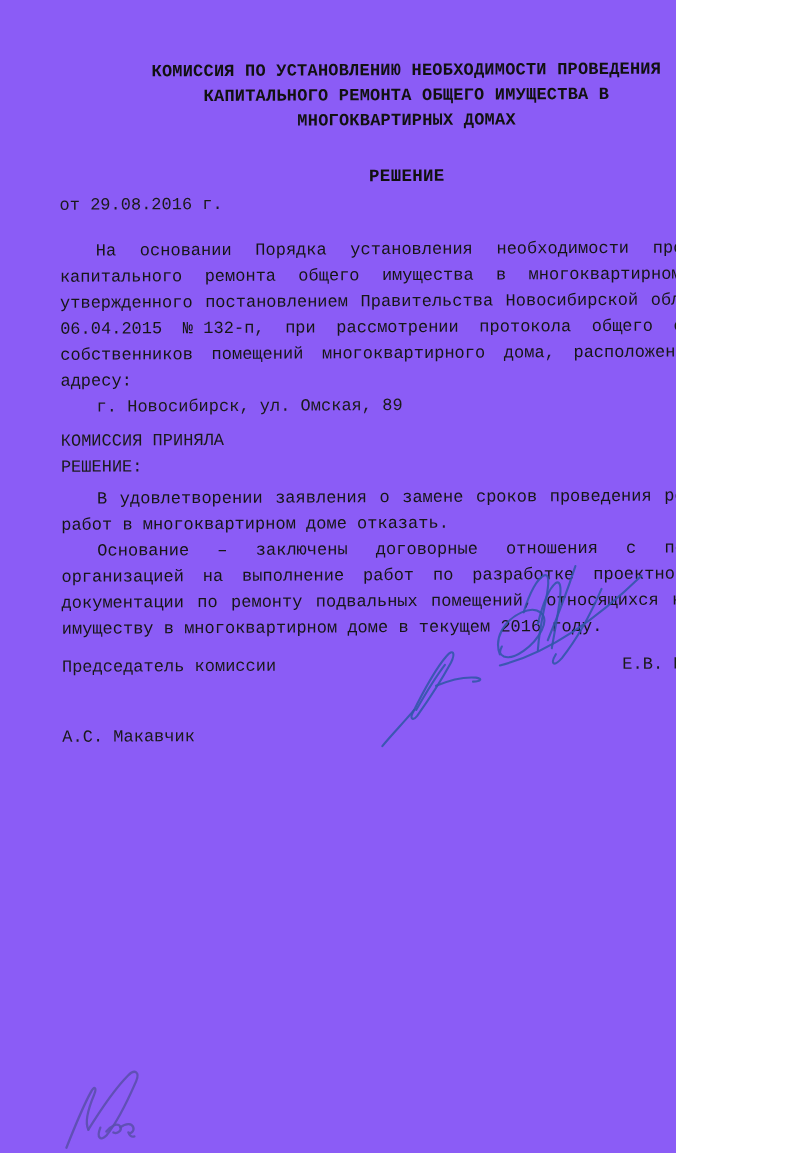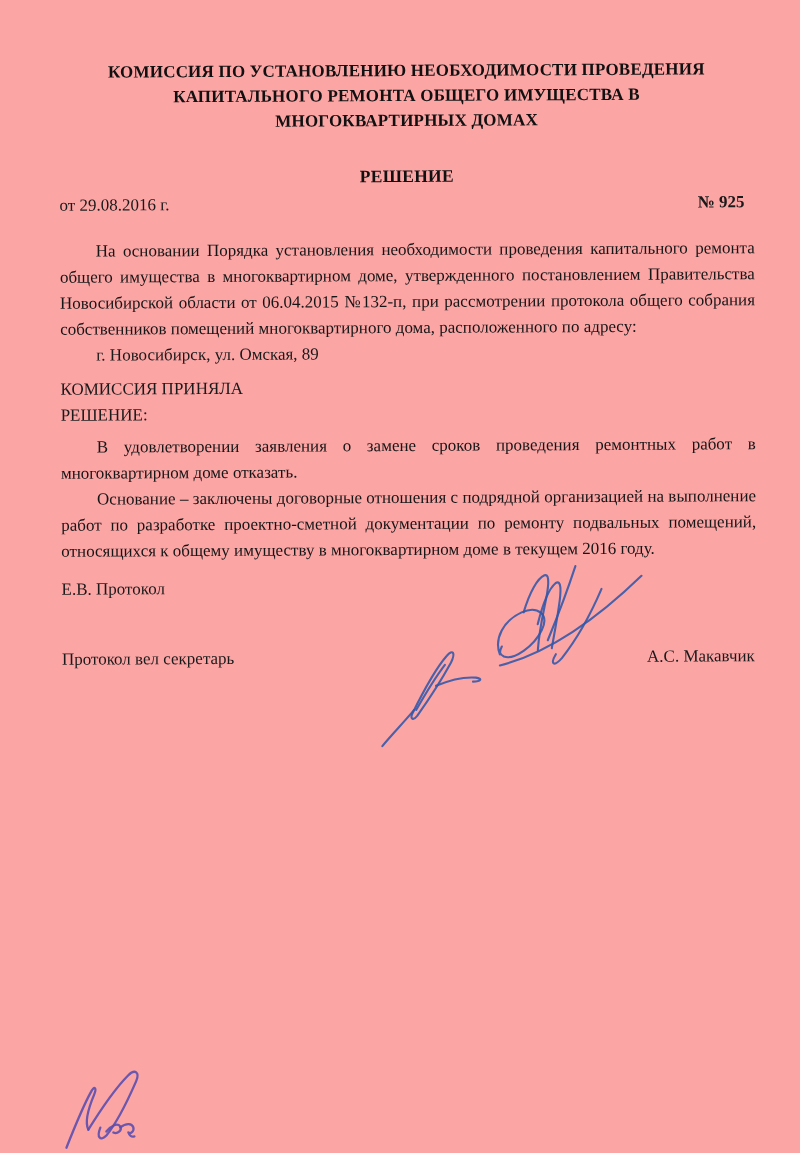--- a/index.html
+++ b/index.html
@@ -2,25 +2,25 @@
 <html lang="ru"><head>
 <meta charset="utf-8">
 <style>
   html, body {
     margin: 0;
     padding: 0;
     background: #ffffff;
   }
   .page {
     position: relative;
-    width: 800px;
+    width: 676px;
     height: 1153px;
-    background: #fca5a5;
+    background: #8b5cf6;
     overflow: hidden;
-    font-family: Liberation Serif, serif;
+    font-family: Liberation Mono, monospace;
     color: #1a1a1a;
   }
   .content {
     position: absolute;
     top: 0; left: 0;
     width: 800px;
     height: 1153px;
     padding: 58px 45px 0 60px;
     box-sizing: border-box;
     transform: rotate(-0.3deg);
@@ -119,25 +119,25 @@
 
     <div class="resolution-intro">
       <div>КОМИССИЯ ПРИНЯЛА</div>
       <div>РЕШЕНИЕ:</div>
     </div>
 
     <p class="para decision">В удовлетворении заявления о замене сроков проведения ремонтных работ в многоквартирном доме отказать.</p>
     <p class="para">Основание – заключены договорные отношения с подрядной организацией на выполнение работ по разработке проектно-сметной документации по ремонту подвальных помещений, относящихся к общему имуществу в многоквартирном доме в текущем 2016 году.</p>
 
     <div class="signature-row chairman">
+      <span>Председатель комиссии</span>
       <span class="signature-name">Е.В. Протокол</span>
     </div>
 
     <div class="signature-row secretary">
-      <span>Протокол вел секретарь</span>
       <span class="signature-name">А.С. Макавчик</span>
     </div>
 
     <svg class="ink ink-main" style="left:478px; top:563px;" width="180" height="115" viewBox="0 0 180 115" aria-hidden="true">
       <path d="M 20 92 C 14 76, 24 58, 42 50 C 58 43, 70 52, 62 68 C 54 84, 34 98, 24 94 C 20 92, 19 90, 22 84" stroke="#3156a8"></path>
       <path d="M 44 50 C 50 30, 58 16, 65 13 C 71 11, 69 26, 65 44 C 62 58, 59 74, 58 88" stroke="#3156a8"></path>
       <path d="M 58 62 C 63 42, 70 26, 76 21 C 82 17, 82 28, 79 46 C 77 60, 74 74, 72 86" stroke="#3156a8"></path>
       <path d="M 20 103 C 64 92, 112 62, 162 14" stroke="#3156a8"></path>
       <path d="M 122 27 C 112 50, 98 76, 82 96 C 74 105, 70 102, 76 92" stroke="#3156a8"></path>
       <path d="M 96 4 C 88 28, 78 54, 68 78" stroke="#3156a8"></path>

